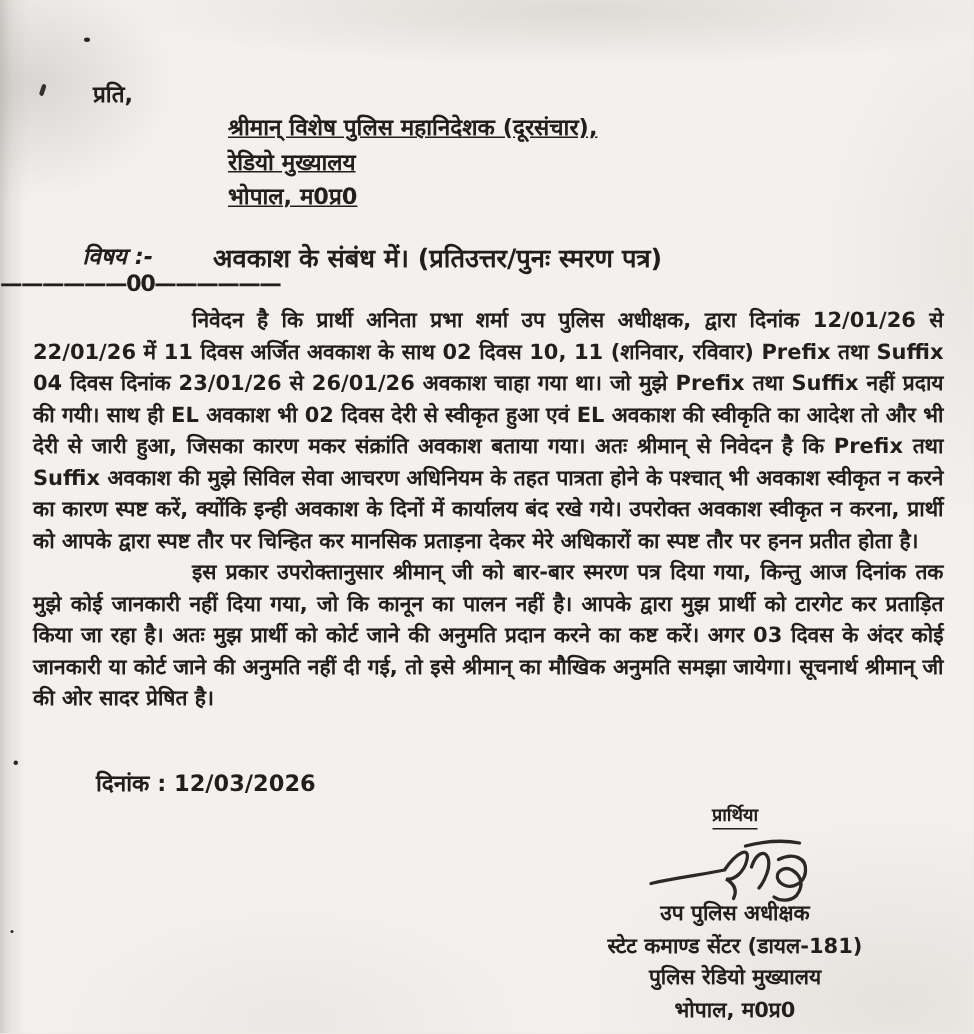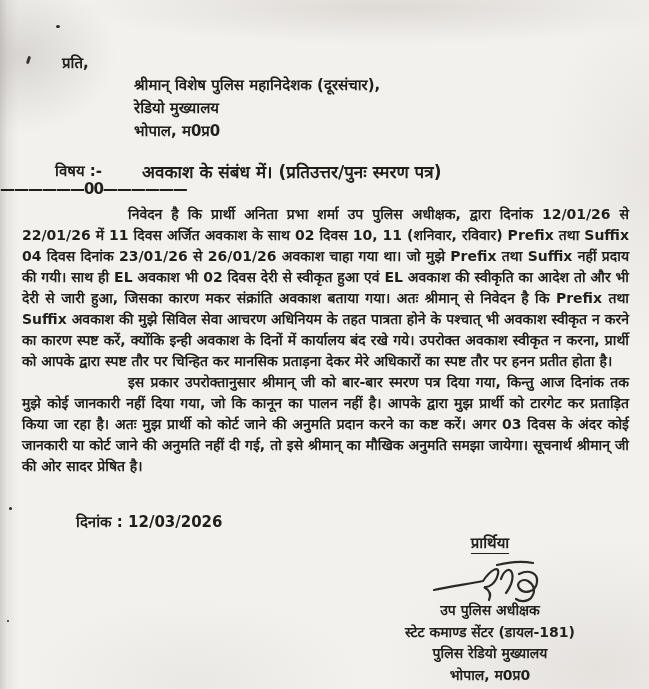--- a/index.html
+++ b/index.html
@@ -21,31 +21,31 @@
       linear-gradient(90deg, rgba(120,114,108,.28) 0, rgba(120,114,108,.10) 7px, rgba(0,0,0,0) 18px),
       radial-gradient(ellipse 150px 120px at 3% 8%, rgba(176,172,168,.40), rgba(0,0,0,0) 65%),
       radial-gradient(ellipse 420px 50px at 60% 1%, rgba(196,191,185,.45), rgba(0,0,0,0) 75%),
       radial-gradient(ellipse 160px 260px at 101% 25%, rgba(205,200,194,.30), rgba(0,0,0,0) 70%),
       radial-gradient(ellipse 300px 180px at 92% 97%, rgba(203,198,192,.35), rgba(0,0,0,0) 72%),
       radial-gradient(ellipse 240px 120px at 30% 99%, rgba(208,204,199,.25), rgba(0,0,0,0) 70%),
       #f3f1ee;
   }
   .abs { position: absolute; }
   .salutation   { left: 62px;  top: 52px;  font-size: 15px; }
-  .recipient    { left: 134px; top: 74px;  font-size: 15px; line-height: 23px; }
-  .subject-label{ left: 55px;  top: 160px; font-size: 15px; }
+  .recipient    { left: 152px; top: 74px;  font-size: 15px; line-height: 23px; text-decoration: underline; }
+  .subject-label{ left: 55px;  top: 160px; font-size: 15px; font-style: italic; }
   .subject-text { left: 142px; top: 160px; font-size: 17px; }
   .divider      { left: 0; width: 649px; top: 180px; text-align: left;
                   font-size: 15px; letter-spacing: -1px; }
   .body-text    { left: 22px;  top: 204px; width: 607px; font-size: 14px;
                   line-height: 21px; text-align: justify; }
   .body-text p  { margin: 0; text-indent: 106px; }
-  .date-line    { left: 76px;  top: 511px; font-size: 15px; }
+  .date-line    { left: 64px;  top: 511px; font-size: 15px; }
   .sig-block    { left: 398px; top: 532px; width: 184px; text-align: center; }
-  .sig-heading  { display: inline-block; font-size: 15px;
+  .sig-heading  { display: inline-block; font-size: 12px;
                   border-bottom: 1.5px solid #211f1c; padding-bottom: 1px; }
   .sig-scrawl   { display: block; margin: 3px auto -9px auto; }
   .sig-lines    { font-size: 14px; line-height: 21.5px; }
   .ink-dot      { position: absolute; background: #2a2825; border-radius: 50%; }
   .ink-tick     { position: absolute; width: 3px; height: 8px; background: #35322e;
                   border-radius: 2px; transform: rotate(18deg); }
 </style>
 </head>
 <body>
 

